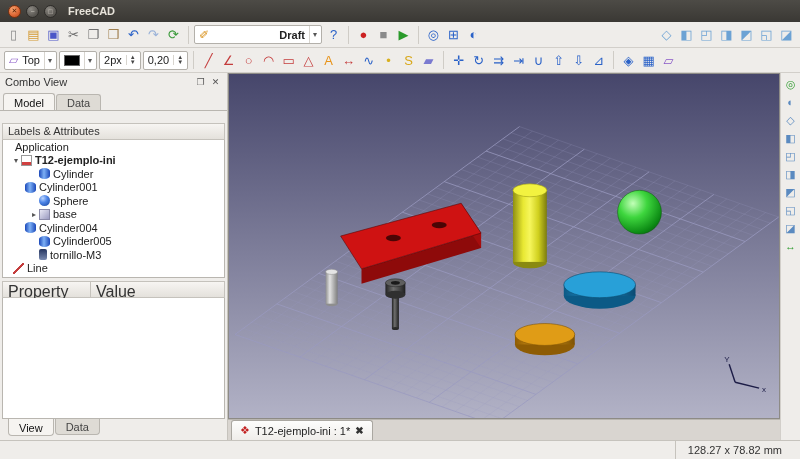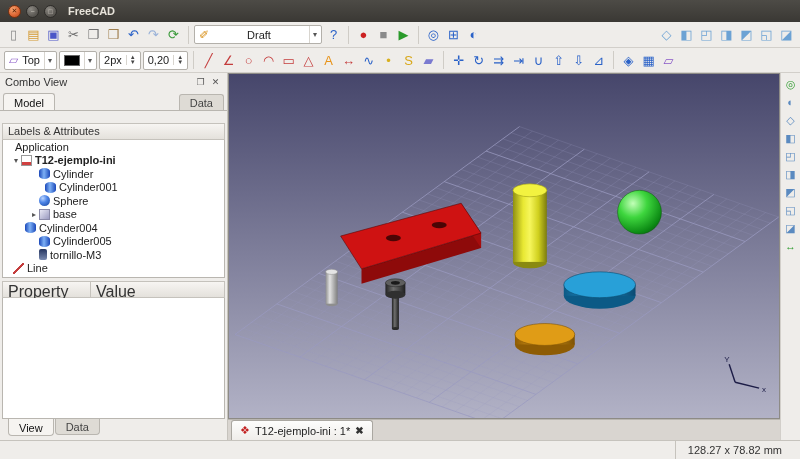--- a/index.html
+++ b/index.html
@@ -30,21 +30,21 @@
   .spin::after{content:"▼";}
 
   
   .main{flex:1;display:flex;min-height:0;}
 
   
   .left-panel{width:228px;background:#efedea;border-right:1px solid #c6c3bd;display:flex;flex-direction:column;flex:none;}
   .panel-header{height:18px;display:flex;align-items:center;font-size:11px;color:#333;padding:0 5px;flex:none;}
   .ph-icons{margin-left:auto;display:flex;gap:2px;}
   .ph-icons .tbicon{width:13px;height:13px;line-height:13px;font-size:9px;}
-  .tabs-row{display:flex;align-items:flex-end;height:20px;padding:0 3px;gap:1px;border-bottom:1px solid #b9b6b0;flex:none;justify-content:space-between;}
+  .tabs-row{display:flex;align-items:flex-end;height:20px;padding:0 3px;gap:1px;border-bottom:1px solid #b9b6b0;flex:none;}
   .tab{font-size:11px;padding:2px 10px 1px 10px;background:#dedbd5;border:1px solid #b9b6b0;border-bottom:none;border-radius:3px 3px 0 0;color:#444;cursor:default;}
   .tab.active{background:#f6f4f1;color:#111;padding-top:3px;}
   .section-header{height:17px;background:linear-gradient(#f7f5f2,#e4e1dc);border:1px solid #c5c2bc;font-size:11px;color:#333;padding:1px 5px;margin:12px 2px 0 2px;flex:none;}
   .tree{background:#fff;border:1px solid #b9b6b0;border-top:none;margin:0 2px;height:138px;overflow:hidden;font-size:11px;color:#222;flex:none;}
   .tree-row{display:flex;align-items:center;height:13.5px;white-space:nowrap;}
   .tree-row .exp{width:10px;font-size:8px;color:#555;text-align:center;flex:none;}
   .obj-icon{width:11px;height:11px;flex:none;margin-right:3px;display:inline-block;}
   .icon-doc{background:#fff;border:1px solid #999;box-shadow:inset 0 -3px 0 #d04040;}
   .icon-cylinder{background:linear-gradient(90deg,#1a47b8,#7db0f5 45%,#1a47b8);border-radius:50%/30%;}
   .icon-sphere{background:radial-gradient(circle at 35% 30%,#bcd6ff,#4f86e8 40%,#123f9a);border-radius:50%;}
@@ -95,21 +95,21 @@
         <span class="tbicon" style="color: rgb(110, 110, 110);">✂</span>
         <span class="tbicon" style="color: rgb(110, 110, 110);">❐</span>
         <span class="tbicon" style="color: rgb(160, 128, 80);">❒</span>
         <span class="tbicon" style="color: rgb(42, 98, 200);">↶</span>
         <span class="tbicon" style="color: rgb(154, 178, 216);">↷</span>
         <span class="tbicon" style="color: rgb(58, 154, 58);">⟳</span>
       </span>
     <span class="sep"></span>
     <span class="combo" style="width:128px;">
       <span class="wb-ico">✐</span>
-      <span class="spacer" style="text-align:center;">Draft</span>
+      <span class="spacer" style="text-align:right;font-weight:bold;">Draft</span>
       <span class="arrow">▾</span>
     </span>
     <span class="tbgroup">
         <span class="tbicon" style="color: rgb(42, 98, 200);">?</span>
       </span>
     <span class="sep"></span>
     <span class="tbgroup">
         <span class="tbicon" style="color: rgb(204, 34, 34);">●</span>
         <span class="tbicon" style="color: rgb(138, 138, 138);">■</span>
         <span class="tbicon" style="color: rgb(42, 154, 42);">▶</span>
@@ -207,21 +207,21 @@
           <div class="tree-row" style="padding-left: 8px;">
             <span class="exp">▾</span>
             <span class="obj-icon icon-doc"></span>
             <span style="font-weight: bold;">T12-ejemplo-ini</span>
           </div>
           <div class="tree-row" style="padding-left: 26px;">
             <span class="exp"></span>
             <span class="obj-icon icon-cylinder"></span>
             <span>Cylinder</span>
           </div>
-          <div class="tree-row" style="padding-left: 32px;">
+          <div class="tree-row" style="padding-left: 12px;">
             <span class="exp"></span>
             <span class="obj-icon icon-cylinder"></span>
             <span>Cylinder001</span>
           </div>
           <div class="tree-row" style="padding-left: 26px;">
             <span class="exp"></span>
             <span class="obj-icon icon-sphere"></span>
             <span>Sphere</span>
           </div>
           <div class="tree-row" style="padding-left: 26px;">

